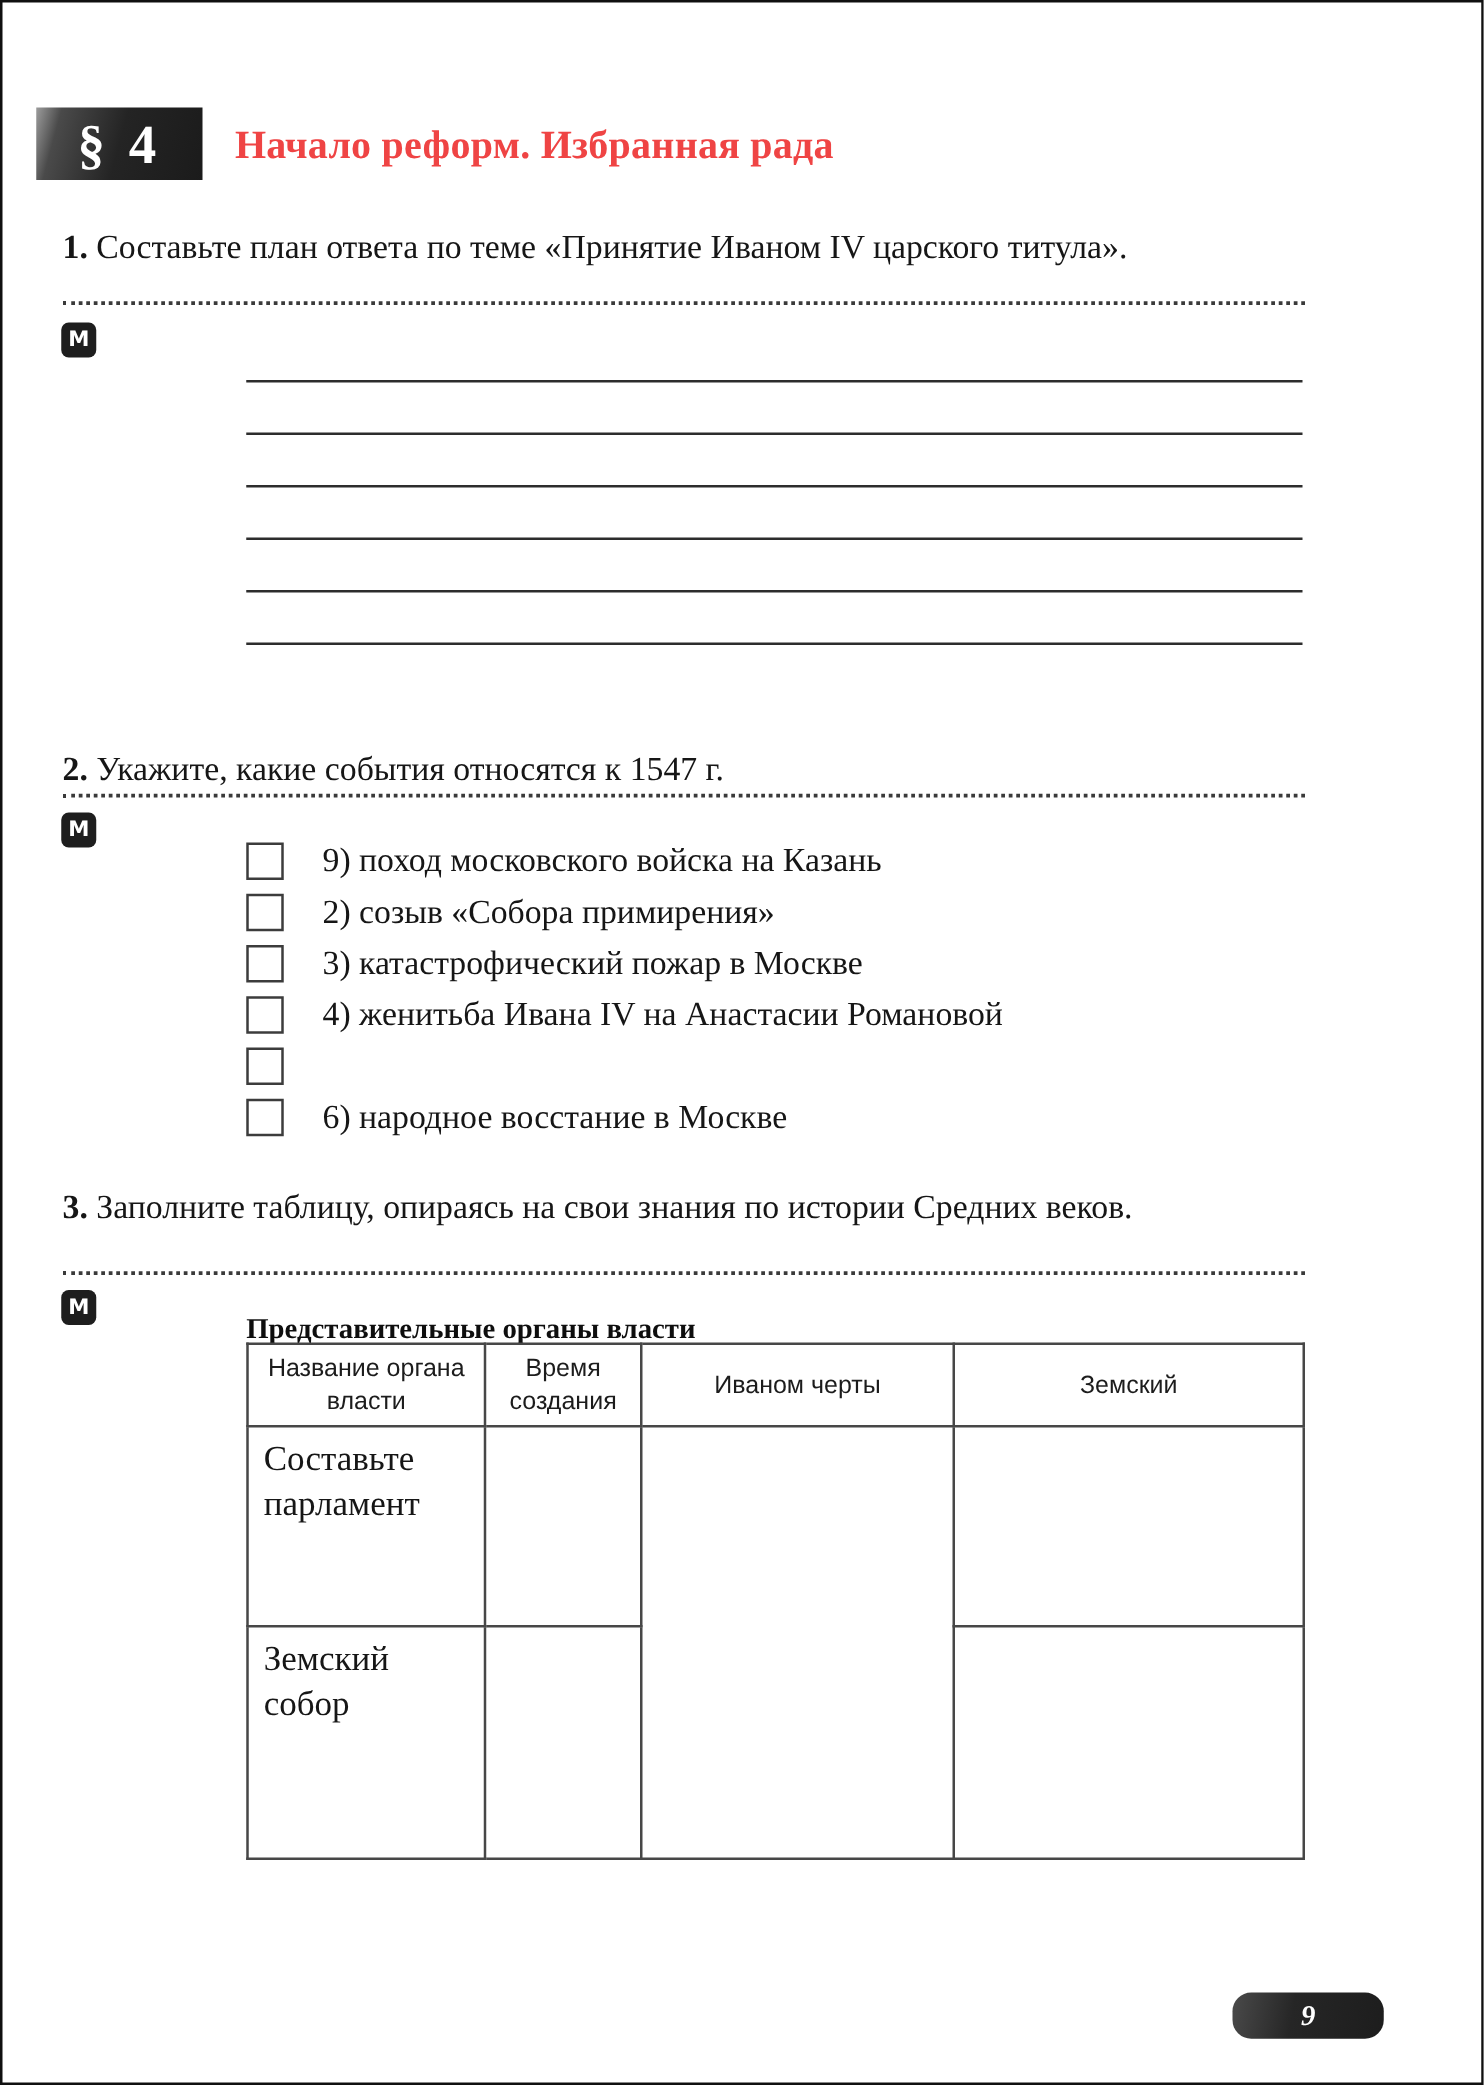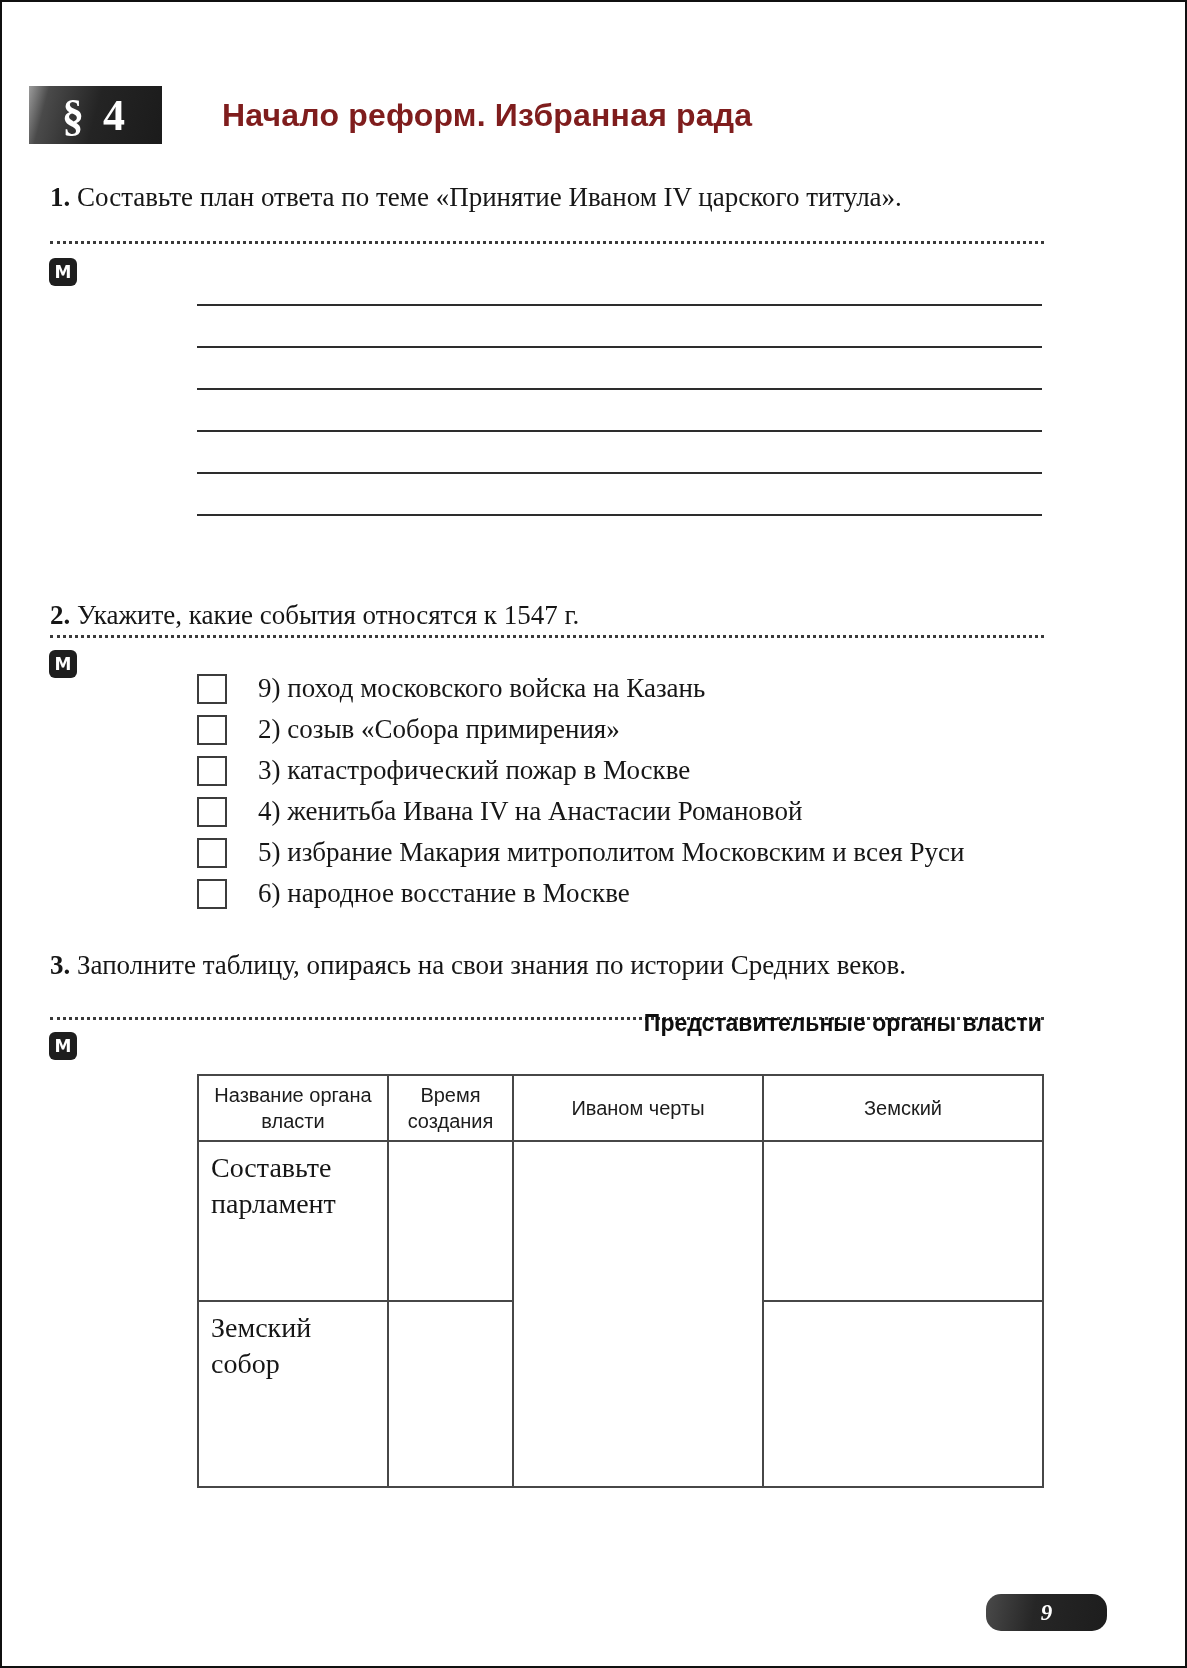--- a/index.html
+++ b/index.html
@@ -20,23 +20,23 @@
   .section-box {
     width:133px; height:58px;
     background:linear-gradient(105deg,#9c9c9c 0%, #4a4a4a 14%, #242424 50%, #1b1b1b 100%);
     color:#fff;
     font-family:"Liberation Serif", serif;
     font-weight:bold; font-size:44px;
     display:flex; align-items:center; justify-content:center;
     letter-spacing:4px;
   }
   .page-title {
-    margin-left:60px;
-    font-family:Liberation Sans, sans-serif;
-    font-weight:bold; font-size:32px; color:#7f1d1d;
+    margin-left:26px;
+    font-family:Liberation Serif, serif;
+    font-weight:bold; font-size:32px; color:#ef4444;
     letter-spacing:0.2px;
   }
 
   
   .abs { position:absolute; }
   .task-text {
     left:48px; width:994px;
     font-size:27px; line-height:1.33;
     text-align:justify;
   }
@@ -66,23 +66,23 @@
   .checkbox {
     width:30px; height:30px;
     border:2px solid #3c3c3c;
     background:#fff;
     flex:0 0 auto;
   }
   .option-label { font-size:27px; white-space:nowrap; }
 
   
   .table-title {
-    left:195px; top:1008px; width:845px;
-    text-align:right;
-    font-family:Liberation Sans, sans-serif;
+    left:195px; top:1048px; width:845px;
+    text-align:left;
+    font-family:Liberation Serif, serif;
     font-weight:bold; font-size:23px; color:#0e0e0e;
   }
   .gov-table {
     left:195px; top:1072px;
     border-collapse:collapse;
     table-layout:fixed;
     width:845px;
   }
   .gov-table th, .gov-table td { border:2px solid #474747; }
   .gov-table th {
@@ -154,21 +154,20 @@
     <div class="option-row">
       <div class="checkbox"></div>
       <div class="option-label">3) катастрофический пожар в Москве</div>
     </div>
     <div class="option-row">
       <div class="checkbox"></div>
       <div class="option-label">4) женитьба Ивана IV на Анастасии Романовой</div>
     </div>
     <div class="option-row">
       <div class="checkbox"></div>
-      <div class="option-label">5) избрание Макария митрополитом Московским и всея Руси</div>
     </div>
     <div class="option-row">
       <div class="checkbox"></div>
       <div class="option-label">6) народное восстание в Москве</div>
     </div>
   </div>
 
   <p class="abs task-text" style="top:946px;"><b>3.</b> <span>Заполните таблицу, опираясь на свои знания по истории Средних веков.</span></p>
 
   <div class="abs dotted" style="top:1008px;"></div>

